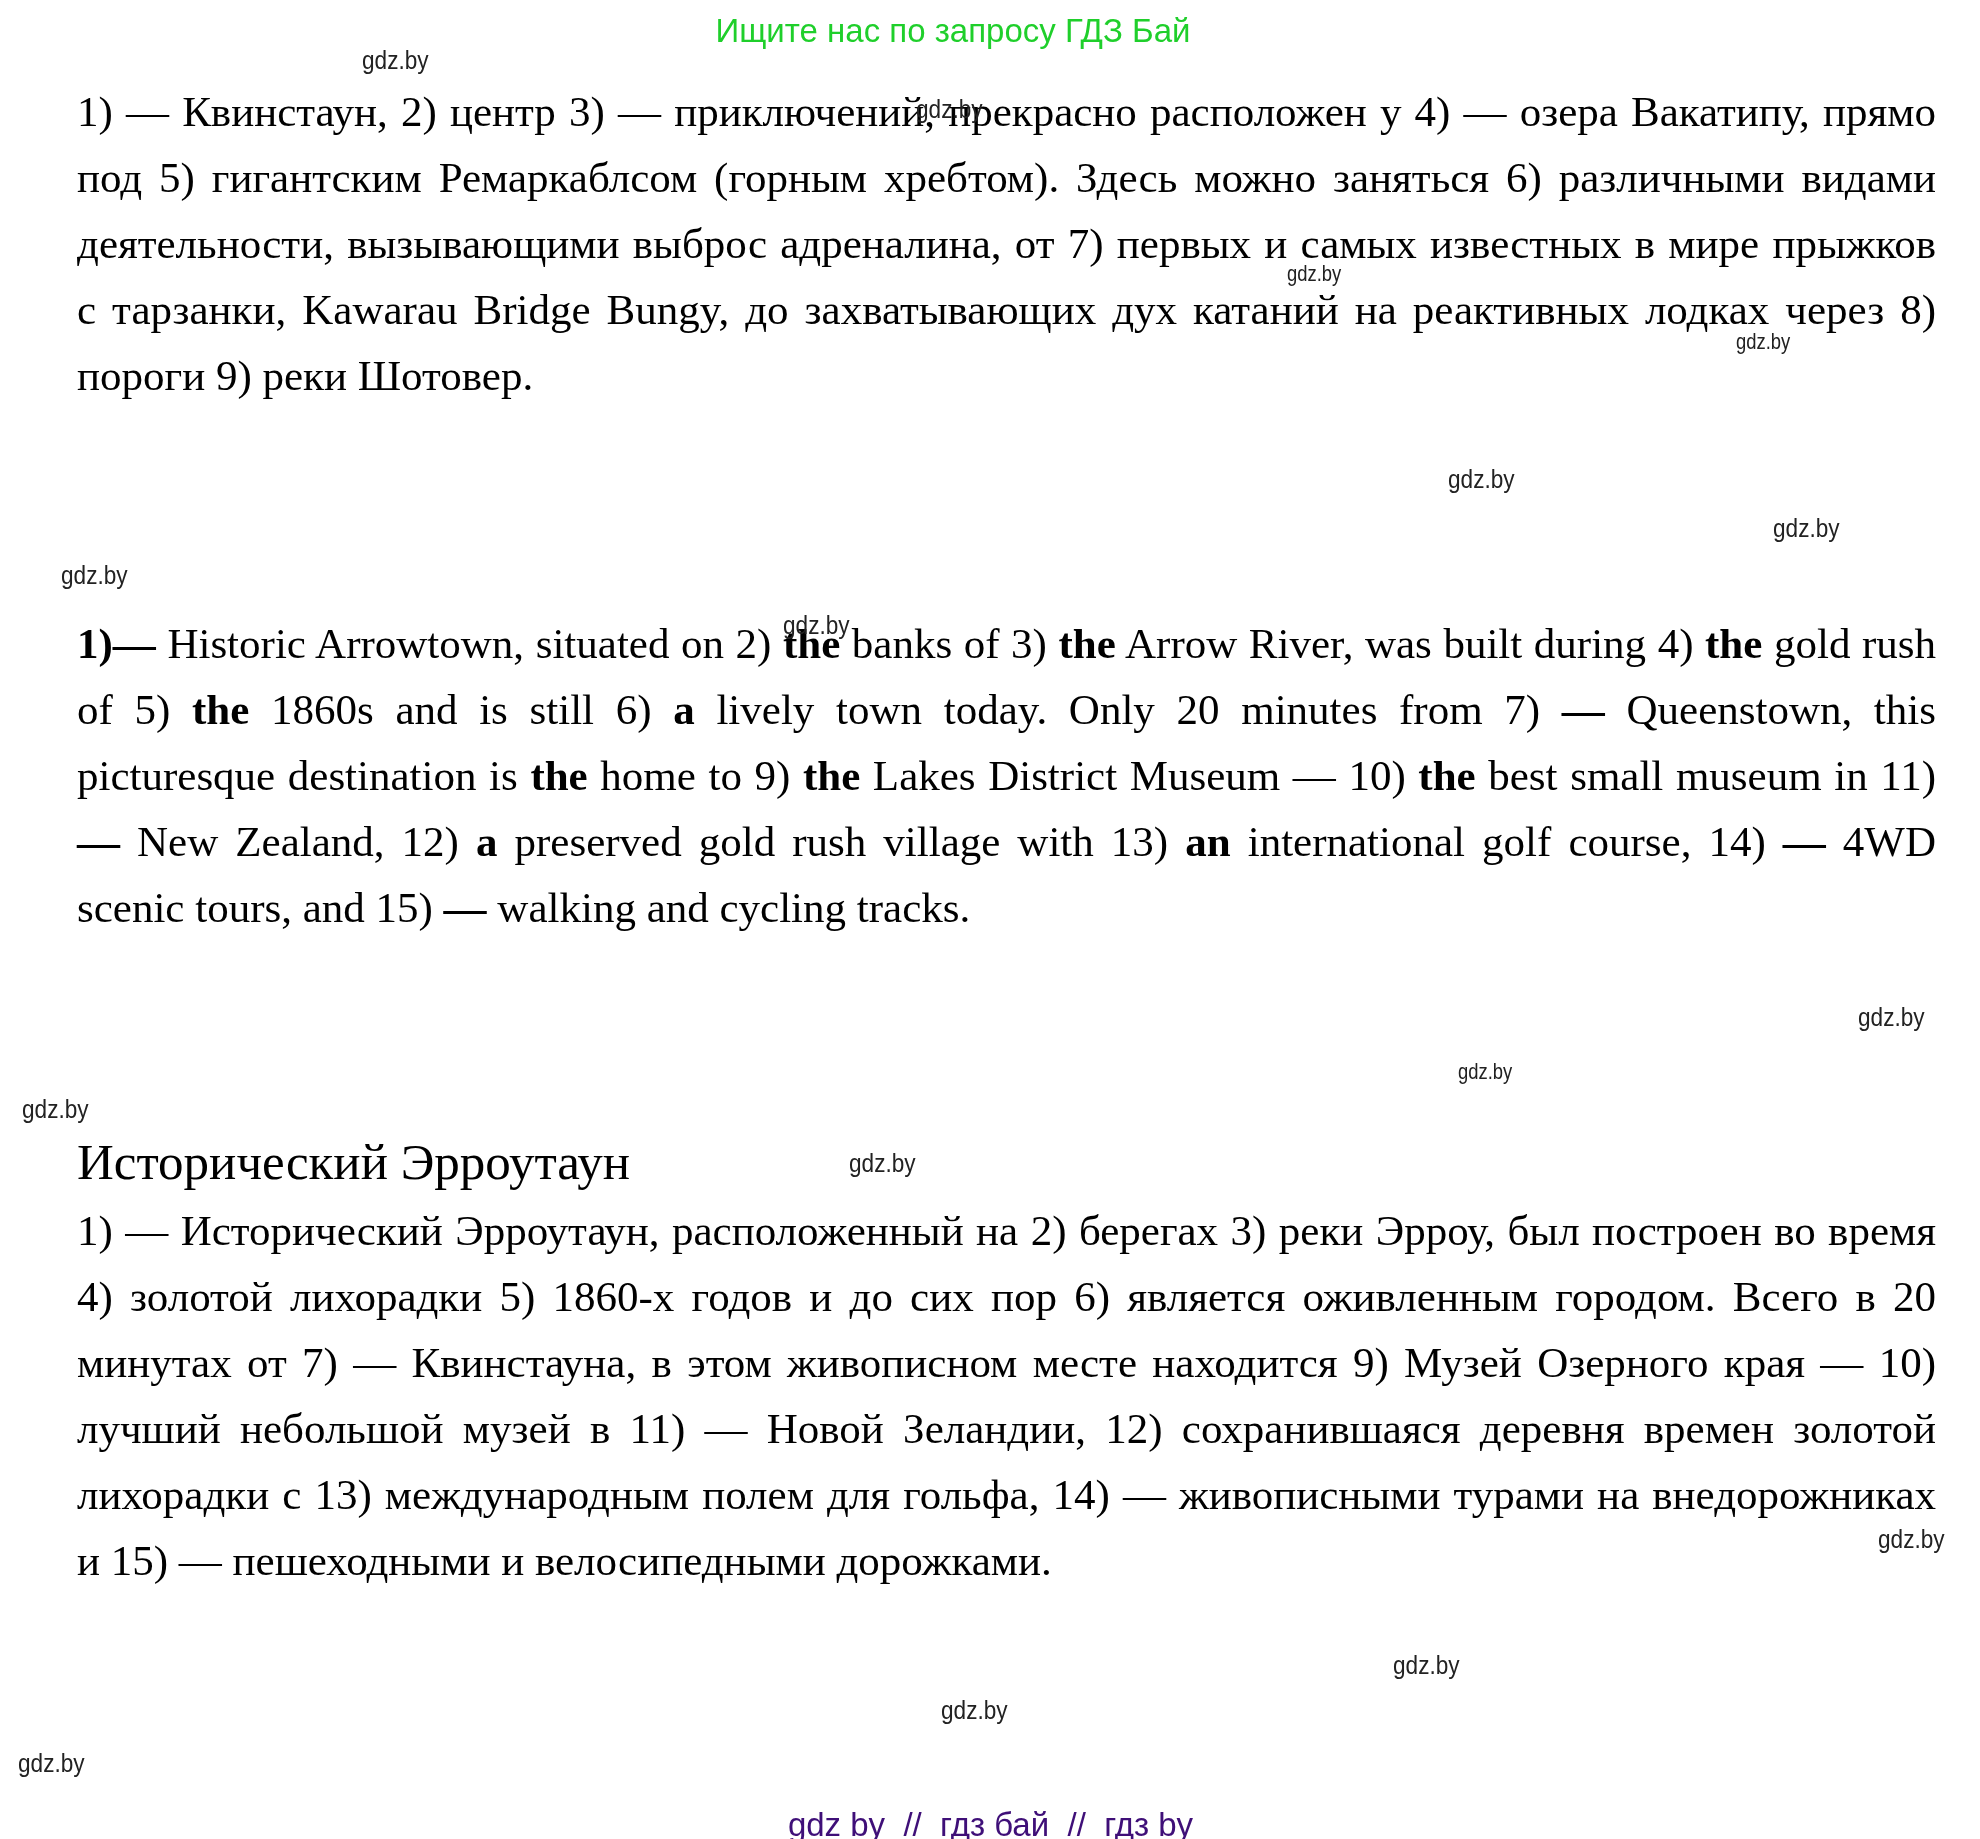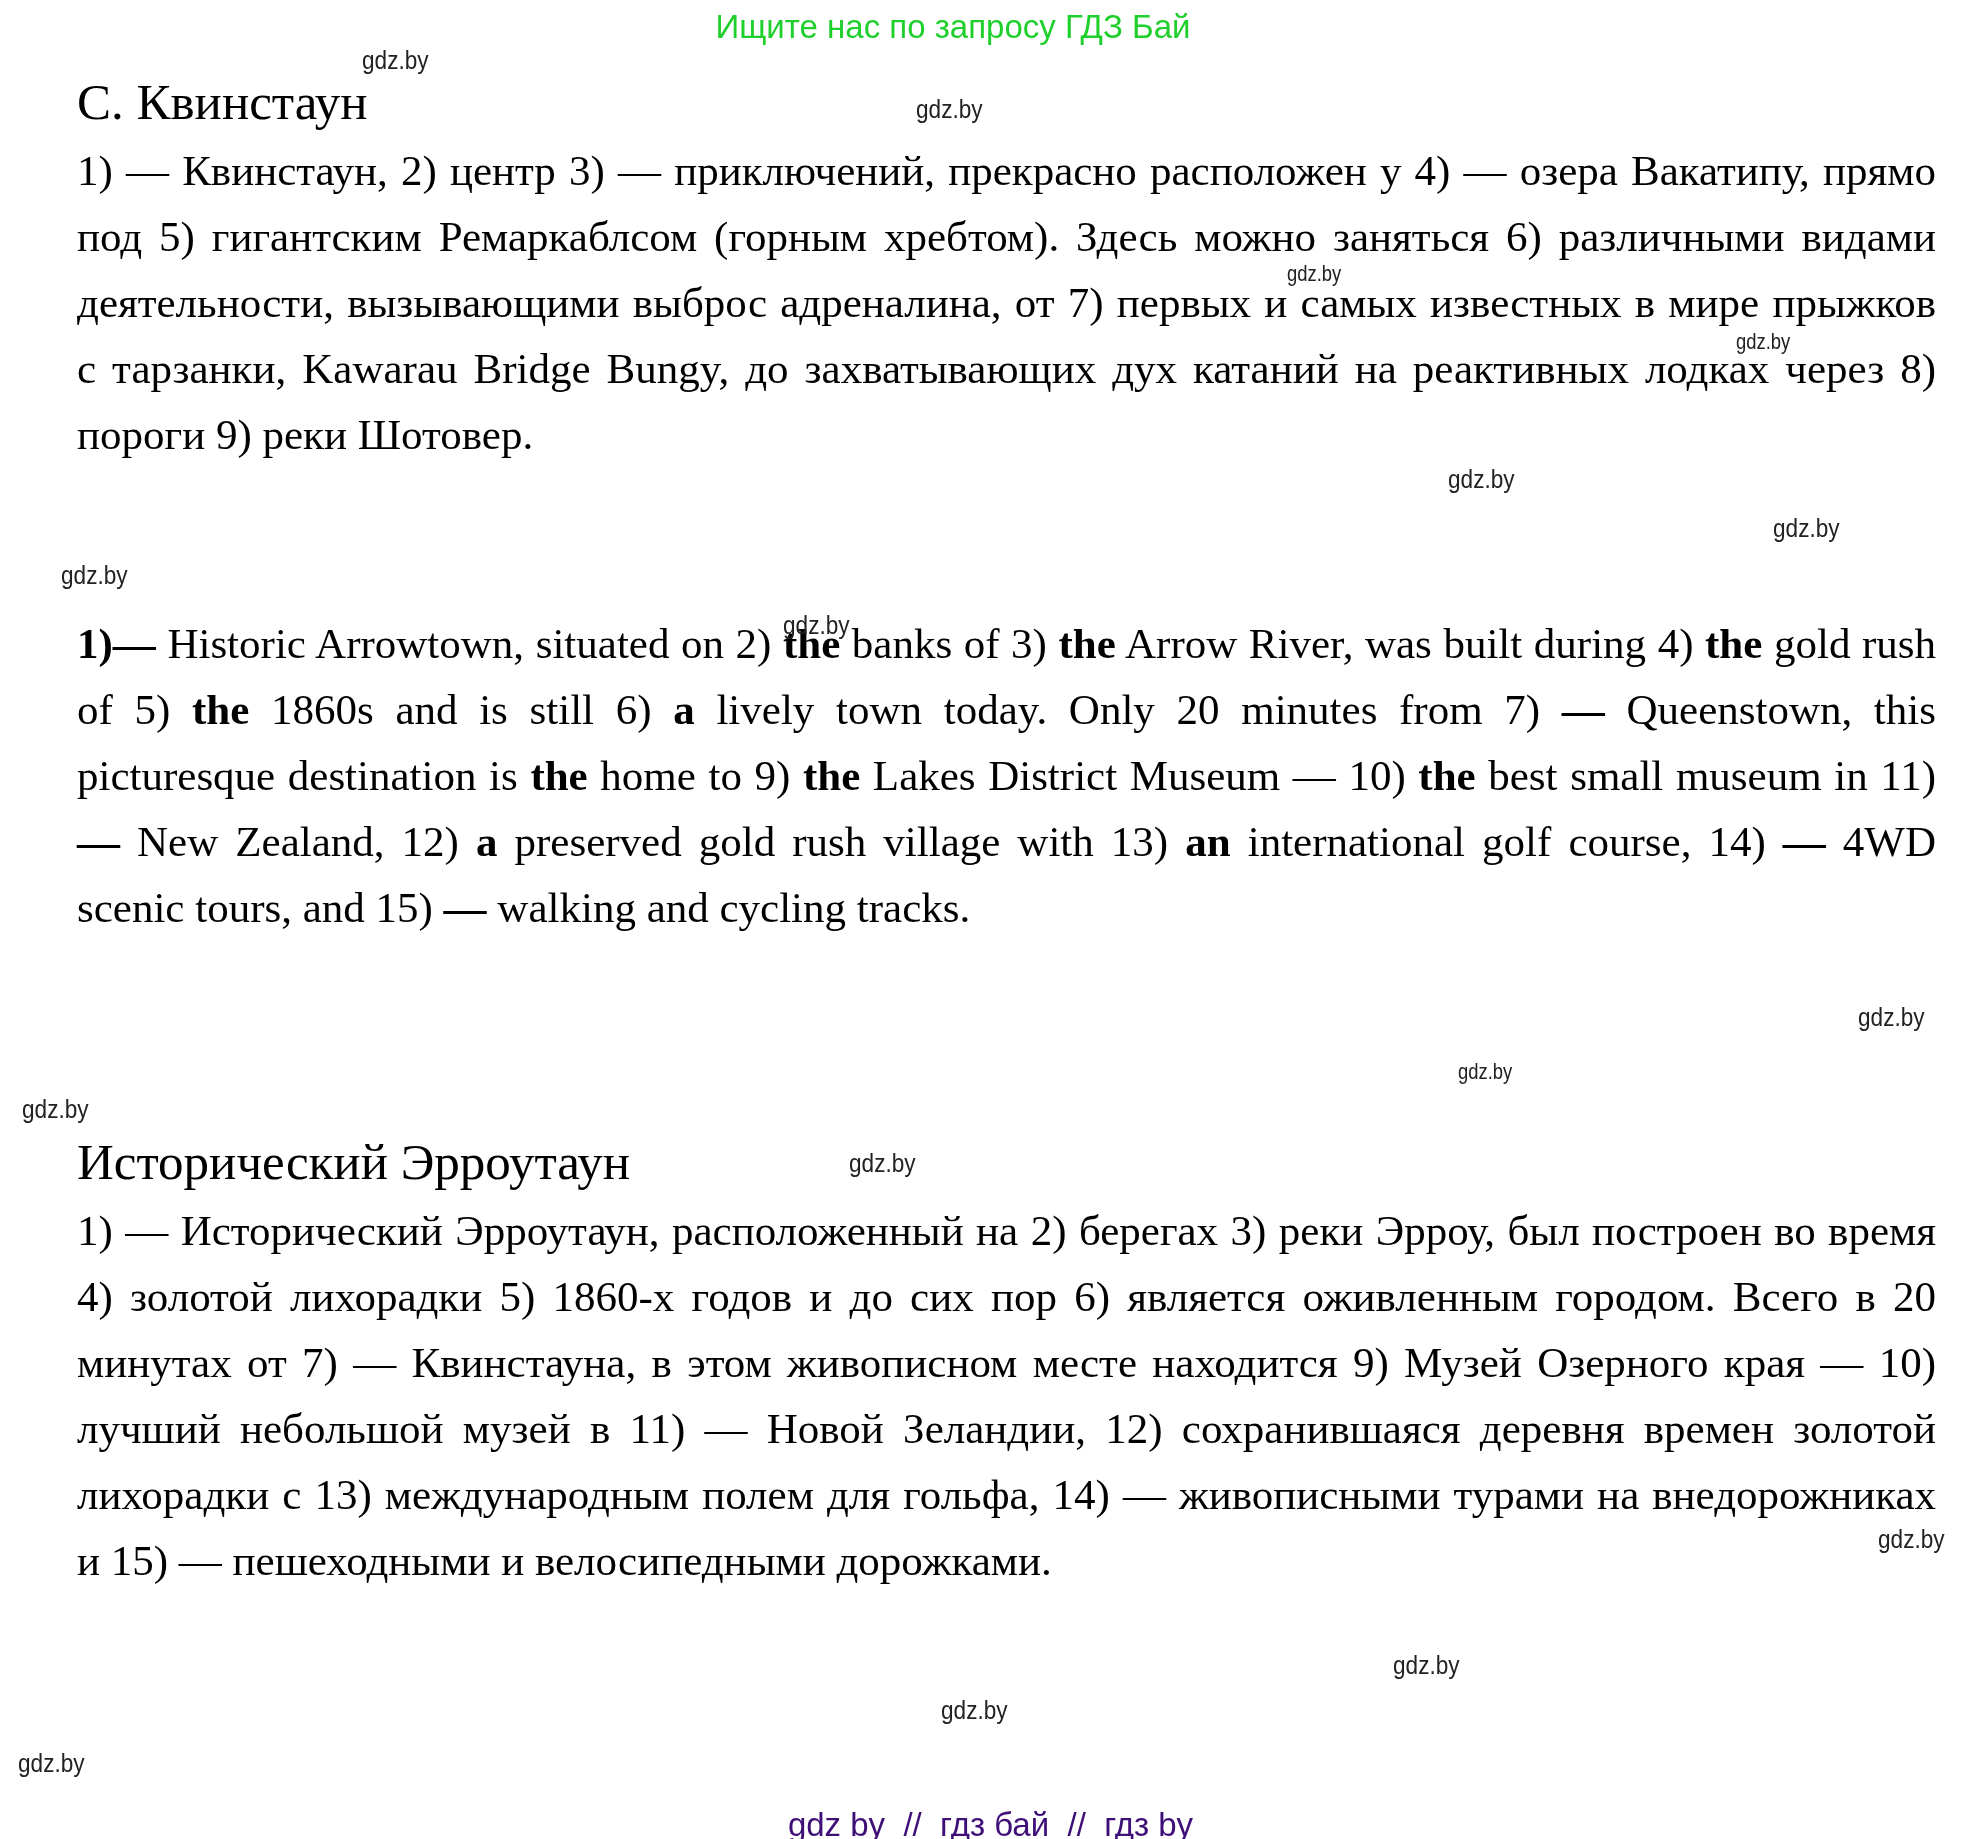--- a/index.html
+++ b/index.html
@@ -1,20 +1,20 @@
 <!DOCTYPE html>
 <html><head>
 <meta charset="utf-8">
 <style>
   html, body { margin: 0; padding: 0; background: #ffffff; }
   body { width: 1981px; height: 1839px; position: relative; overflow: hidden; }
   .top-banner {
-    position: absolute; left: 0; top: 8px; width: 1906px; text-align: center;
+    position: absolute; left: 0; top: 0; width: 1906px; text-align: center;
     font-family: "Liberation Sans", sans-serif; font-size: 33px; line-height: 37px;
-    color: #1fcf2b; padding-top: 0;
+    color: #1fcf2b; padding-top: 12px;
   }
   .footer {
     position: absolute; left: 0; top: 1806px; width: 1981px; text-align: center;
     font-family: "Liberation Sans", sans-serif; font-size: 33px; color: #3f0f78;
     white-space: pre;
   }
   .wm {
     position: absolute; font-family: "Liberation Sans", sans-serif; font-size: 26.6px;
     color: #222; line-height: 29.6px; white-space: nowrap; transform: scaleX(0.85); transform-origin: left top;
   }
@@ -29,21 +29,20 @@
     font-size: 43px; line-height: 66px; text-align: justify; text-align-last: left;
   }
   .para b { font-weight: bold; }
 </style>
 </head>
 <body>
 
 <div class="top-banner">Ищите нас по запросу ГДЗ Бай</div>
 
 <div class="content" style="top:73px;">
-  <div class="heading">С. Квинстаун</div>
   <div class="para" style="margin-top:5.9px;">1) — Квинстаун, 2) центр 3) — приключений, прекрасно расположен у 4) — озера Вакатипу, прямо под 5) гигантским Ремаркаблсом (горным хребтом). Здесь можно заняться 6) различными видами деятельности, вызывающими выброс адреналина, от 7) первых и самых известных в мире прыжков с тарзанки, Kawarau Bridge Bungy, до захватывающих дух катаний на реактивных лодках через 8) пороги 9) реки Шотовер.</div>
 </div>
 
 <div class="content" style="top:605px;">
   <div class="para" style="margin-top:5.9px;" id="section-d-para"><b>1)— </b><span>Historic Arrowtown, situated on 2) </span><b>the</b><span> banks of 3) </span><b>the</b><span> Arrow River, was built during 4) </span><b>the</b><span> gold rush of 5) </span><b>the</b><span> 1860s and is still 6) </span><b>a</b><span> lively town today. Only 20 minutes from 7) </span><b>—</b><span> Queenstown, this picturesque destination is </span><b>the</b><span> home to 9) </span><b>the</b><span> Lakes District Museum — 10) </span><b>the</b><span> best small museum in 11)</span><b>—</b><span> New Zealand, 12) </span><b>a</b><span> preserved gold rush village with 13) </span><b>an</b><span> international golf course, 14) </span><b>—</b><span> 4WD scenic tours, and 15) </span><b>—</b><span> walking and cycling tracks.</span></div>
 </div>
 
 <div class="content" style="top:1133px;">
   <div class="heading">Исторический Эрроутаун</div>
   <div class="para" style="margin-top:5.9px;">1) — Исторический Эрроутаун, расположенный на 2) берегах 3) реки Эрроу, был построен во время 4) золотой лихорадки 5) 1860-х годов и до сих пор 6) является оживленным городом. Всего в 20 минутах от 7) — Квинстауна, в этом живописном месте находится 9) Музей Озерного края — 10) лучший небольшой музей в 11) — Новой Зеландии, 12) сохранившаяся деревня времен золотой лихорадки с 13) международным полем для гольфа, 14) — живописными турами на внедорожниках и 15) — пешеходными и велосипедными дорожками.</div>

